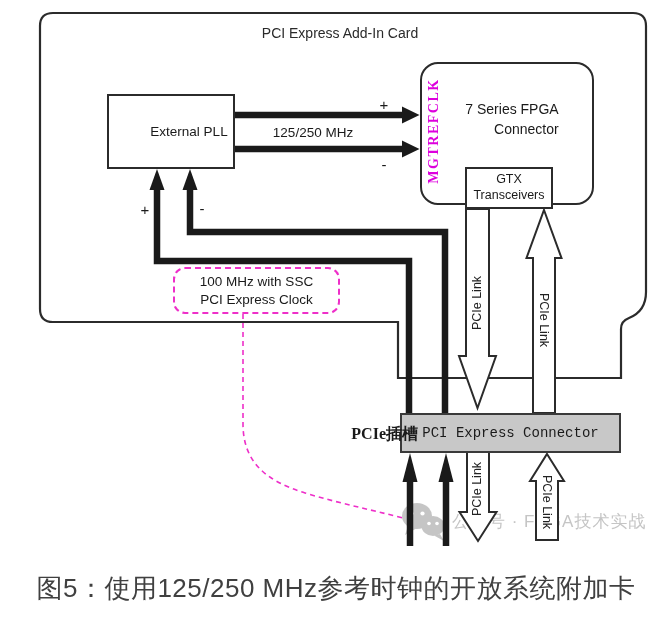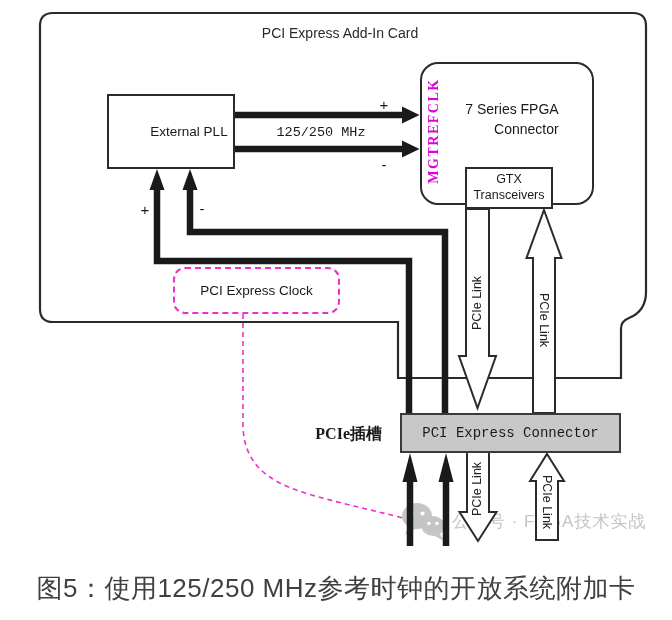--- a/index.html
+++ b/index.html
@@ -97,41 +97,42 @@
   <div class="box box-gtx">
     <span>GTX</span>
     <span>Transceivers</span>
   </div>
 
   <div class="box box-connector">
     <span>PCI Express Connector</span>
   </div>
 
   <div class="box box-dashed">
+    <span>100 MHz with SSC</span>
     <span>PCI Express Clock</span>
   </div>
 
   <div class="lbl lbl-title" style="left:340px;top:33px;">PCI Express Add-In Card</div>
 
   <div class="lbl lbl-fpga" style="left:512px;top:119px;">
     <span>7 Series FPGA</span><br>
     <span>Connector</span>
   </div>
 
   <div class="lbl lbl-mgt" style="left:434px;top:131px;">MGTREFCLK</div>
 
-  <div class="lbl" style="left:321px;top:132px;font-family:Liberation Mono, monospace;">125/250 MHz</div>
+  <div class="lbl" style="left:313px;top:132px;">125/250 MHz</div>
 
   <div class="lbl lbl-sign" style="left:384px;top:104px;">+</div>
   <div class="lbl lbl-sign" style="left:384px;top:164px;">-</div>
 
   <div class="lbl lbl-sign" style="left:145px;top:209px;">+</div>
   <div class="lbl lbl-sign" style="left:202px;top:208px;">-</div>
 
   <div class="lbl lbl-link rot-ccw" style="left:477px;top:303px;">PCIe Link</div>
   <div class="lbl lbl-link rot-cw" style="left:544px;top:320px;">PCIe Link</div>
   <div class="lbl lbl-link rot-ccw" style="left:477px;top:489px;">PCIe Link</div>
   <div class="lbl lbl-link rot-cw" style="left:547px;top:502px;">PCIe Link</div>
 
-  <div class="lbl lbl-slot" style="left:382px;top:434px;">PCIe插槽</div>
+  <div class="lbl lbl-slot" style="left:418px;top:434px;">PCIe插槽</div>
 
   <div class="caption">图5：使用125/250 MHz参考时钟的开放系统附加卡</div>
 </div>
 
 </body></html>

